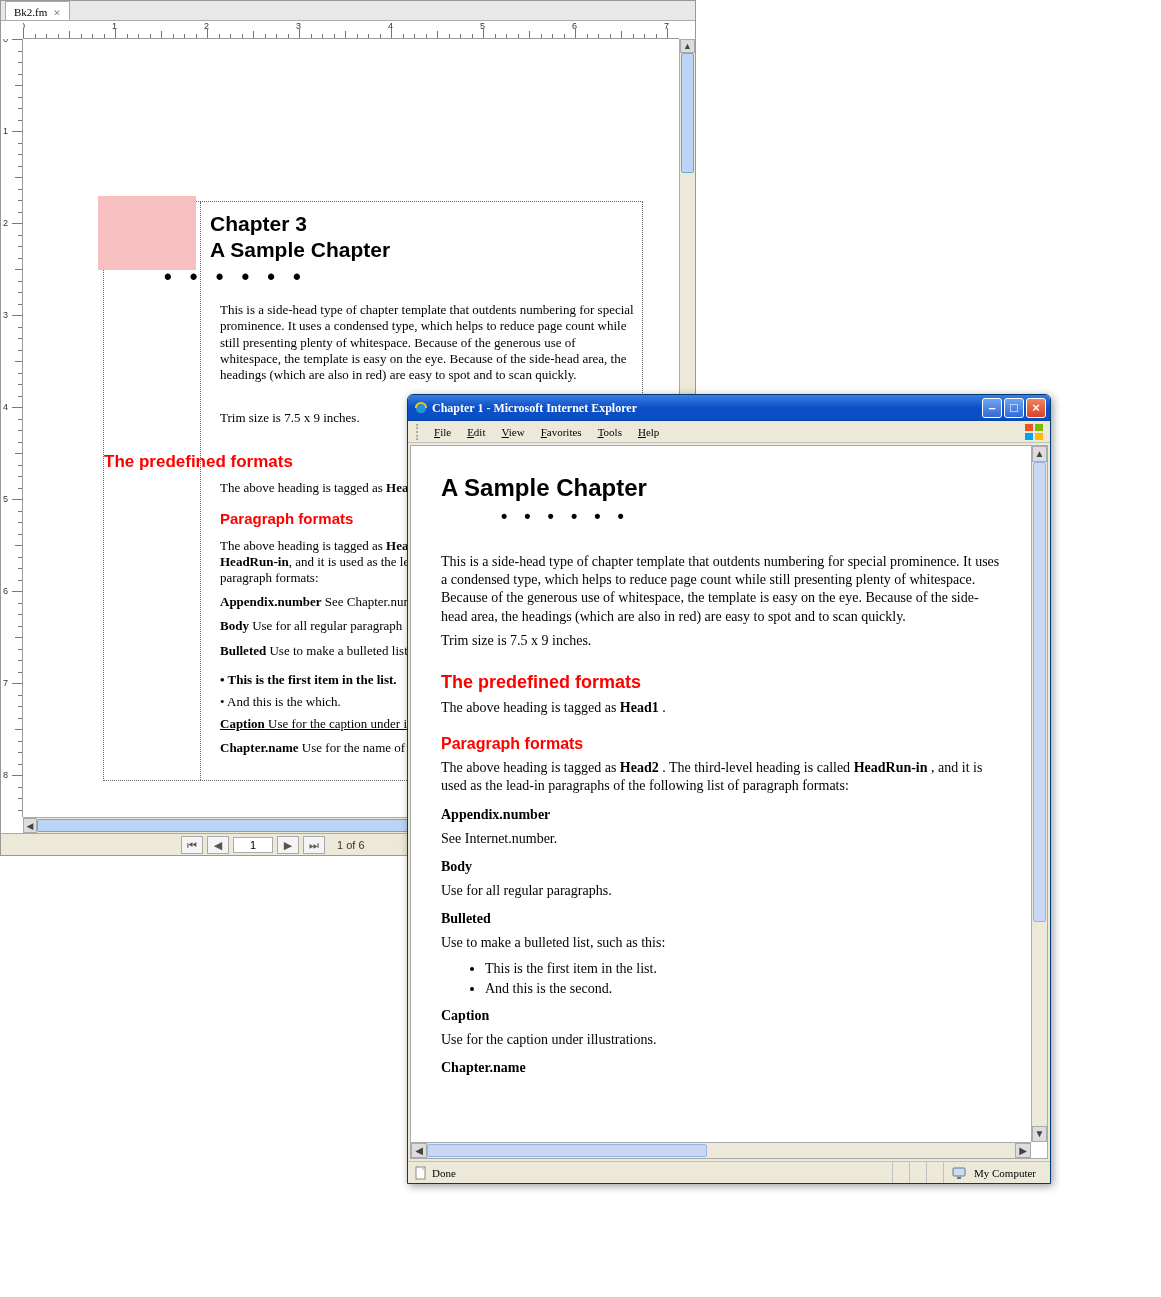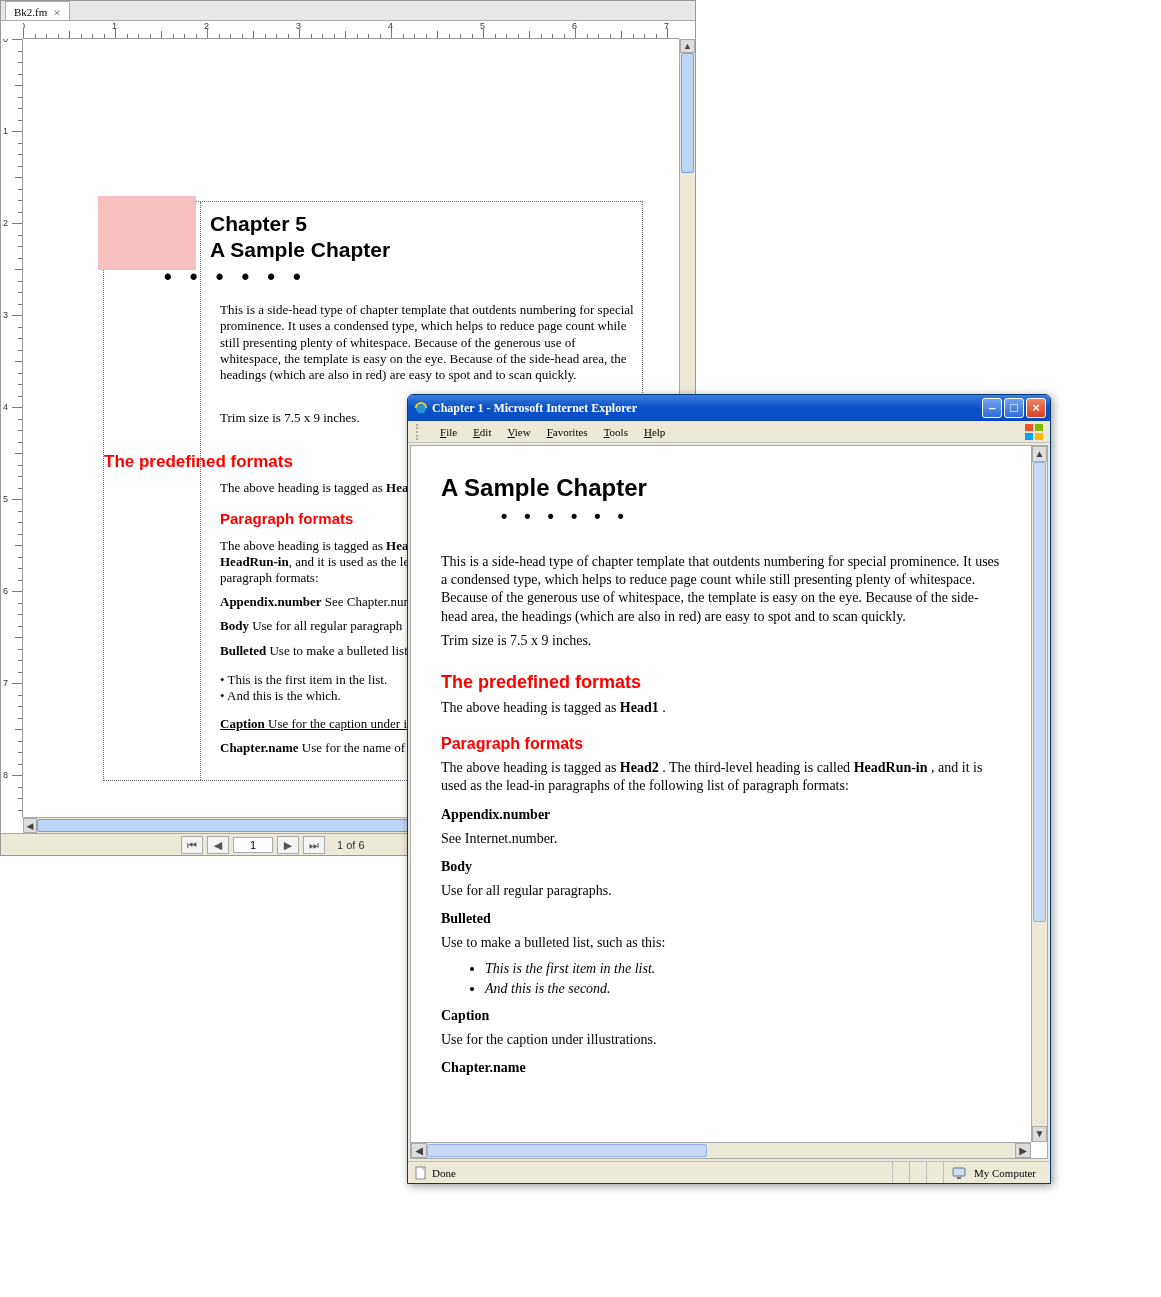--- a/index.html
+++ b/index.html
@@ -44,34 +44,34 @@
 
 
 .ie-window { position: absolute; left: 407px; top: 394px; width: 644px; height: 790px; background: #ece9d8; border: 1px solid #003c74; border-radius: 6px 6px 0 0; box-shadow: 2px 2px 8px rgba(0,0,0,0.4); display: flex; flex-direction: column; }
 .ie-titlebar { height: 26px; background: linear-gradient(to bottom, #3b7de0, #0a4fc5 50%, #0a4fc5 90%, #0843a8); border-radius: 5px 5px 0 0; display: flex; align-items: center; padding: 0 4px 0 6px; color: #fff; font: bold 12px Tahoma; }
 .ie-titlebar .ie-icon { width: 14px; height: 14px; margin-right: 4px; display: inline-flex; }
 .ie-titlebar .ie-icon svg { width: 14px; height: 14px; }
 .ie-title { flex: 1; }
 .ie-winbtns { display: flex; gap: 2px; }
 .ie-winbtn { width: 20px; height: 20px; border-radius: 3px; border: 1px solid #fff; background: linear-gradient(to bottom,#6fa3f0,#2f6bd8); color: #fff; font: bold 13px Arial; text-align: center; line-height: 18px; }
 .ie-winbtn.close { background: linear-gradient(to bottom,#f08464,#d84224); }
-.ie-menubar { height: 22px; background: #ece9d8; border-bottom: 1px solid #c0c0c0; display: flex; align-items: center; padding-left: 8px; gap: 8px; }
+.ie-menubar { height: 22px; background: #ece9d8; border-bottom: 1px solid #c0c0c0; display: flex; align-items: center; padding-left: 8px; gap: 2px; }
 .ie-menu-grip { width: 4px; height: 16px; border-left: 2px dotted #aaa; margin-right: 4px; }
 .ie-menubar .item { padding: 2px 8px; font: 11px Tahoma; color: #000; }
 .ie-menubar .item u { text-decoration: underline; }
 .ie-menubar .logo { margin-left: auto; margin-right: 6px; width: 20px; height: 18px; }
 .ie-content-wrap { flex: 1; position: relative; border: 1px solid #aaa; margin: 2px; background: #fff; overflow: hidden; }
 .ie-content { position: absolute; left: 0; right: 16px; top: 0; bottom: 16px; padding: 28px 30px 10px 30px; font: 14px "Times New Roman", serif; color: #000; overflow: hidden; }
 .ie-content h1 { font: bold 24px Arial, sans-serif; margin-bottom: 4px; }
 .ie-content .dots { font: bold 18px Arial; letter-spacing: 6px; margin-left: 60px; margin-bottom: 26px; }
 .ie-content p { margin: 6px 0; line-height: 1.3; }
 .ie-content .h1r { font: bold 18px Arial, sans-serif; color: #ff0000; margin-top: 22px; }
 .ie-content .h2r { font: bold 16px Arial, sans-serif; color: #ff0000; margin-top: 18px; }
 .ie-content .dt { font-weight: bold; margin-top: 10px; }
-.ie-content ul { margin: 8px 0 8px 44px; font-style: italic; }
+.ie-content ul { margin: 8px 0 8px 44px; }
 .ie-content ul li { margin: 4px 0; }
 .ie-vsc { position: absolute; right: 0; top: 0; bottom: 16px; width: 16px; background: #ece9d8; border-left: 1px solid #aaa; }
 .ie-vsc .thumb { position: absolute; left: 1px; right: 1px; top: 16px; height: 460px; background: #c8d8f2; border: 1px solid #95b4e4; border-radius: 2px; }
 .ie-vsc .btn { position: absolute; left: 0; right: 0; height: 16px; background: #ddd; border: 1px solid #aaa; font-size: 10px; text-align: center; line-height: 14px; color: #444; }
 .ie-hsc { position: absolute; left: 0; right: 16px; bottom: 0; height: 16px; background: #ece9d8; border-top: 1px solid #aaa; }
 .ie-hsc .thumb { position: absolute; top: 1px; bottom: 1px; left: 16px; width: 280px; background: #c8d8f2; border: 1px solid #95b4e4; border-radius: 2px; }
 .ie-hsc .btn { position: absolute; top: 0; bottom: 0; width: 16px; background: #ddd; border: 1px solid #aaa; font-size: 10px; text-align: center; line-height: 14px; color: #444; }
 .ie-statusbar { height: 22px; background: #ece9d8; border-top: 1px solid #c0c0c0; display: flex; align-items: center; padding: 0 6px; font: 11px Tahoma; }
 .ie-statusbar .sicon { width: 14px; height: 14px; margin-right: 4px; }
 .ie-statusbar .spacer { flex: 1; }
@@ -235,38 +235,38 @@
         <div class="tick" style="top: 736px; width: 10px;"></div>
         <div class="tick" style="top: 747.5px; width: 4px;"></div>
         <div class="tick" style="top: 759px; width: 4px;"></div>
         <div class="tick" style="top: 770.5px; width: 4px;"></div>
       </div>
     <div class="fm-canvas">
       <div class="fm-page">
         <div class="fm-textframe">
           <div class="fm-sidehead-divider"></div>
           <div class="fm-pink"></div>
-          <div class="fm-chapnum">Chapter 5</div>
+          <div class="fm-chapnum">Chapter 3</div>
           <div class="fm-chaptitle">A Sample Chapter</div>
           <div class="fm-dots">• • • • • •</div>
           <div class="fm-para" style="left:116px; top:100px; width:414px;">This is a side-head type of chapter template that outdents numbering for special prominence. It uses a condensed type, which helps to reduce page count while still presenting plenty of whitespace. Because of the generous use of whitespace, the template is easy on the eye. Because of the side-head area, the headings (which are also in red) are easy to spot and to scan quickly.</div>
           <div class="fm-para" style="left:116px; top:208px;">Trim size is 7.5 x 9 inches.</div>
           <div class="fm-para fm-h1" style="left:0px; top:250px;">The predefined formats</div>
           <div class="fm-para" style="left:116px; top:278px;"><span>The above heading is tagged as </span><b>Hea</b></div>
           <div class="fm-para fm-h2" style="left:116px; top:308px;">Paragraph formats</div>
           <div class="fm-para" style="left:116px; top:336px;"><span>The above heading is tagged as </span><b>Hea</b></div>
           <div class="fm-para" style="left:116px; top:352px;"><b>HeadRun-in</b><span>, and it is used as the le</span></div>
           <div class="fm-para" style="left:116px; top:368px;">paragraph formats:</div>
           <div id="fm-rows" style="position:absolute; left:116px; top:392px;">
               <div class="fm-para fm-body-serif" style="position: static; margin-bottom: 8px;"><b>Appendix.number</b><span>  See Chapter.num</span></div>
               <div class="fm-para fm-body-serif" style="position: static; margin-bottom: 8px;"><b>Body</b><span>  Use for all regular paragraph</span></div>
               <div class="fm-para fm-body-serif" style="position: static; margin-bottom: 8px;"><b>Bulleted</b><span>  Use to make a bulleted list</span></div>
             </div>
           <ul class="fm-bullet" id="fm-bul" style="position:absolute; left:116px; top:470px;">
-              <li class="fm-para" style="position: static; margin-bottom: 0;">•   This is the first item in the list.</li>
+              <li class="fm-para" style="position: static; margin-bottom: 6px; font-weight: bold;">•   This is the first item in the list.</li>
               <li class="fm-para" style="position: static; margin-bottom: 4px;">•   And this is the which.</li>
             </ul>
           <div id="fm-rows2" style="position:absolute; left:116px; top:514px;">
               <div class="fm-para fm-body-serif" style="position: static; margin-bottom: 8px; text-decoration: underline;"><b>Caption</b><span>  Use for the caption under i</span></div>
               <div class="fm-para fm-body-serif" style="position: static; margin-bottom: 8px;"><b>Chapter.name</b><span>  Use for the name of </span></div>
             </div>
         </div>
       </div>
     </div>
     <div class="fm-vscroll">

